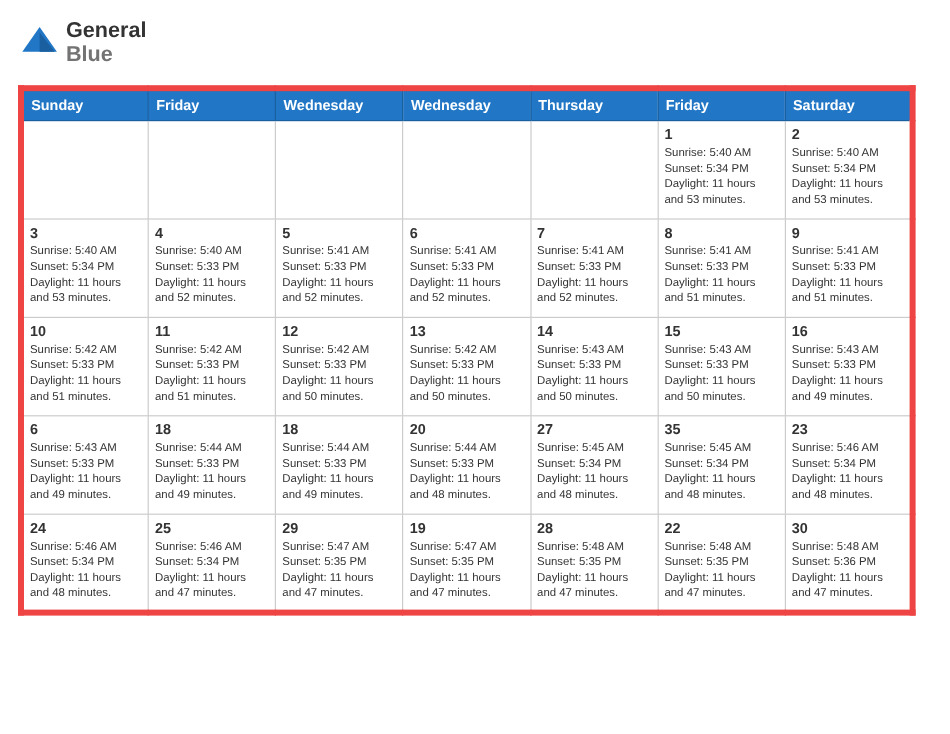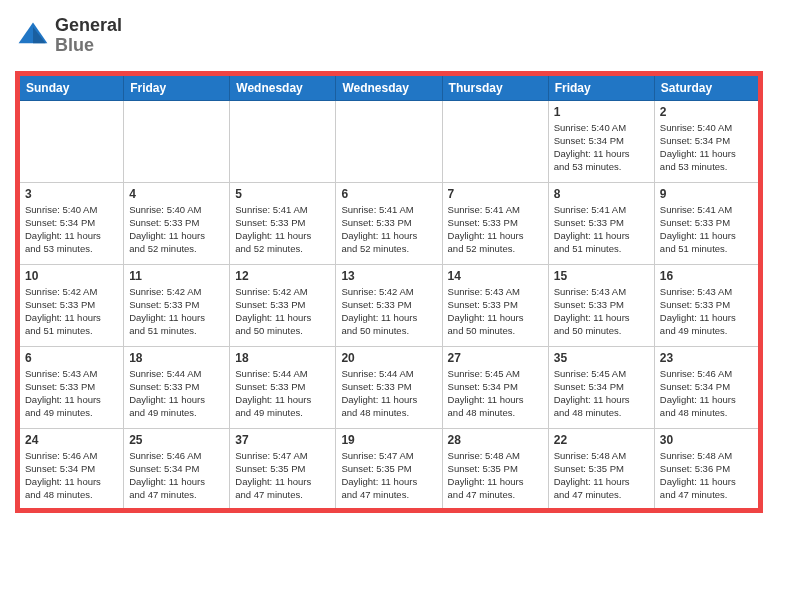--- a/index.html
+++ b/index.html
@@ -313,21 +313,21 @@
 and 48 minutes.</div>
           </td>
           <td class="has-data">
             <span class="day-num">25</span>
             <div class="day-info" style="white-space: pre-line;">Sunrise: 5:46 AM
 Sunset: 5:34 PM
 Daylight: 11 hours
 and 47 minutes.</div>
           </td>
           <td class="has-data">
-            <span class="day-num">37</span>
+            <span class="day-num">29</span>
             <div class="day-info" style="white-space: pre-line;">Sunrise: 5:47 AM
 Sunset: 5:35 PM
 Daylight: 11 hours
 and 47 minutes.</div>
           </td>
           <td class="has-data">
             <span class="day-num">19</span>
             <div class="day-info" style="white-space: pre-line;">Sunrise: 5:47 AM
 Sunset: 5:35 PM
 Daylight: 11 hours

